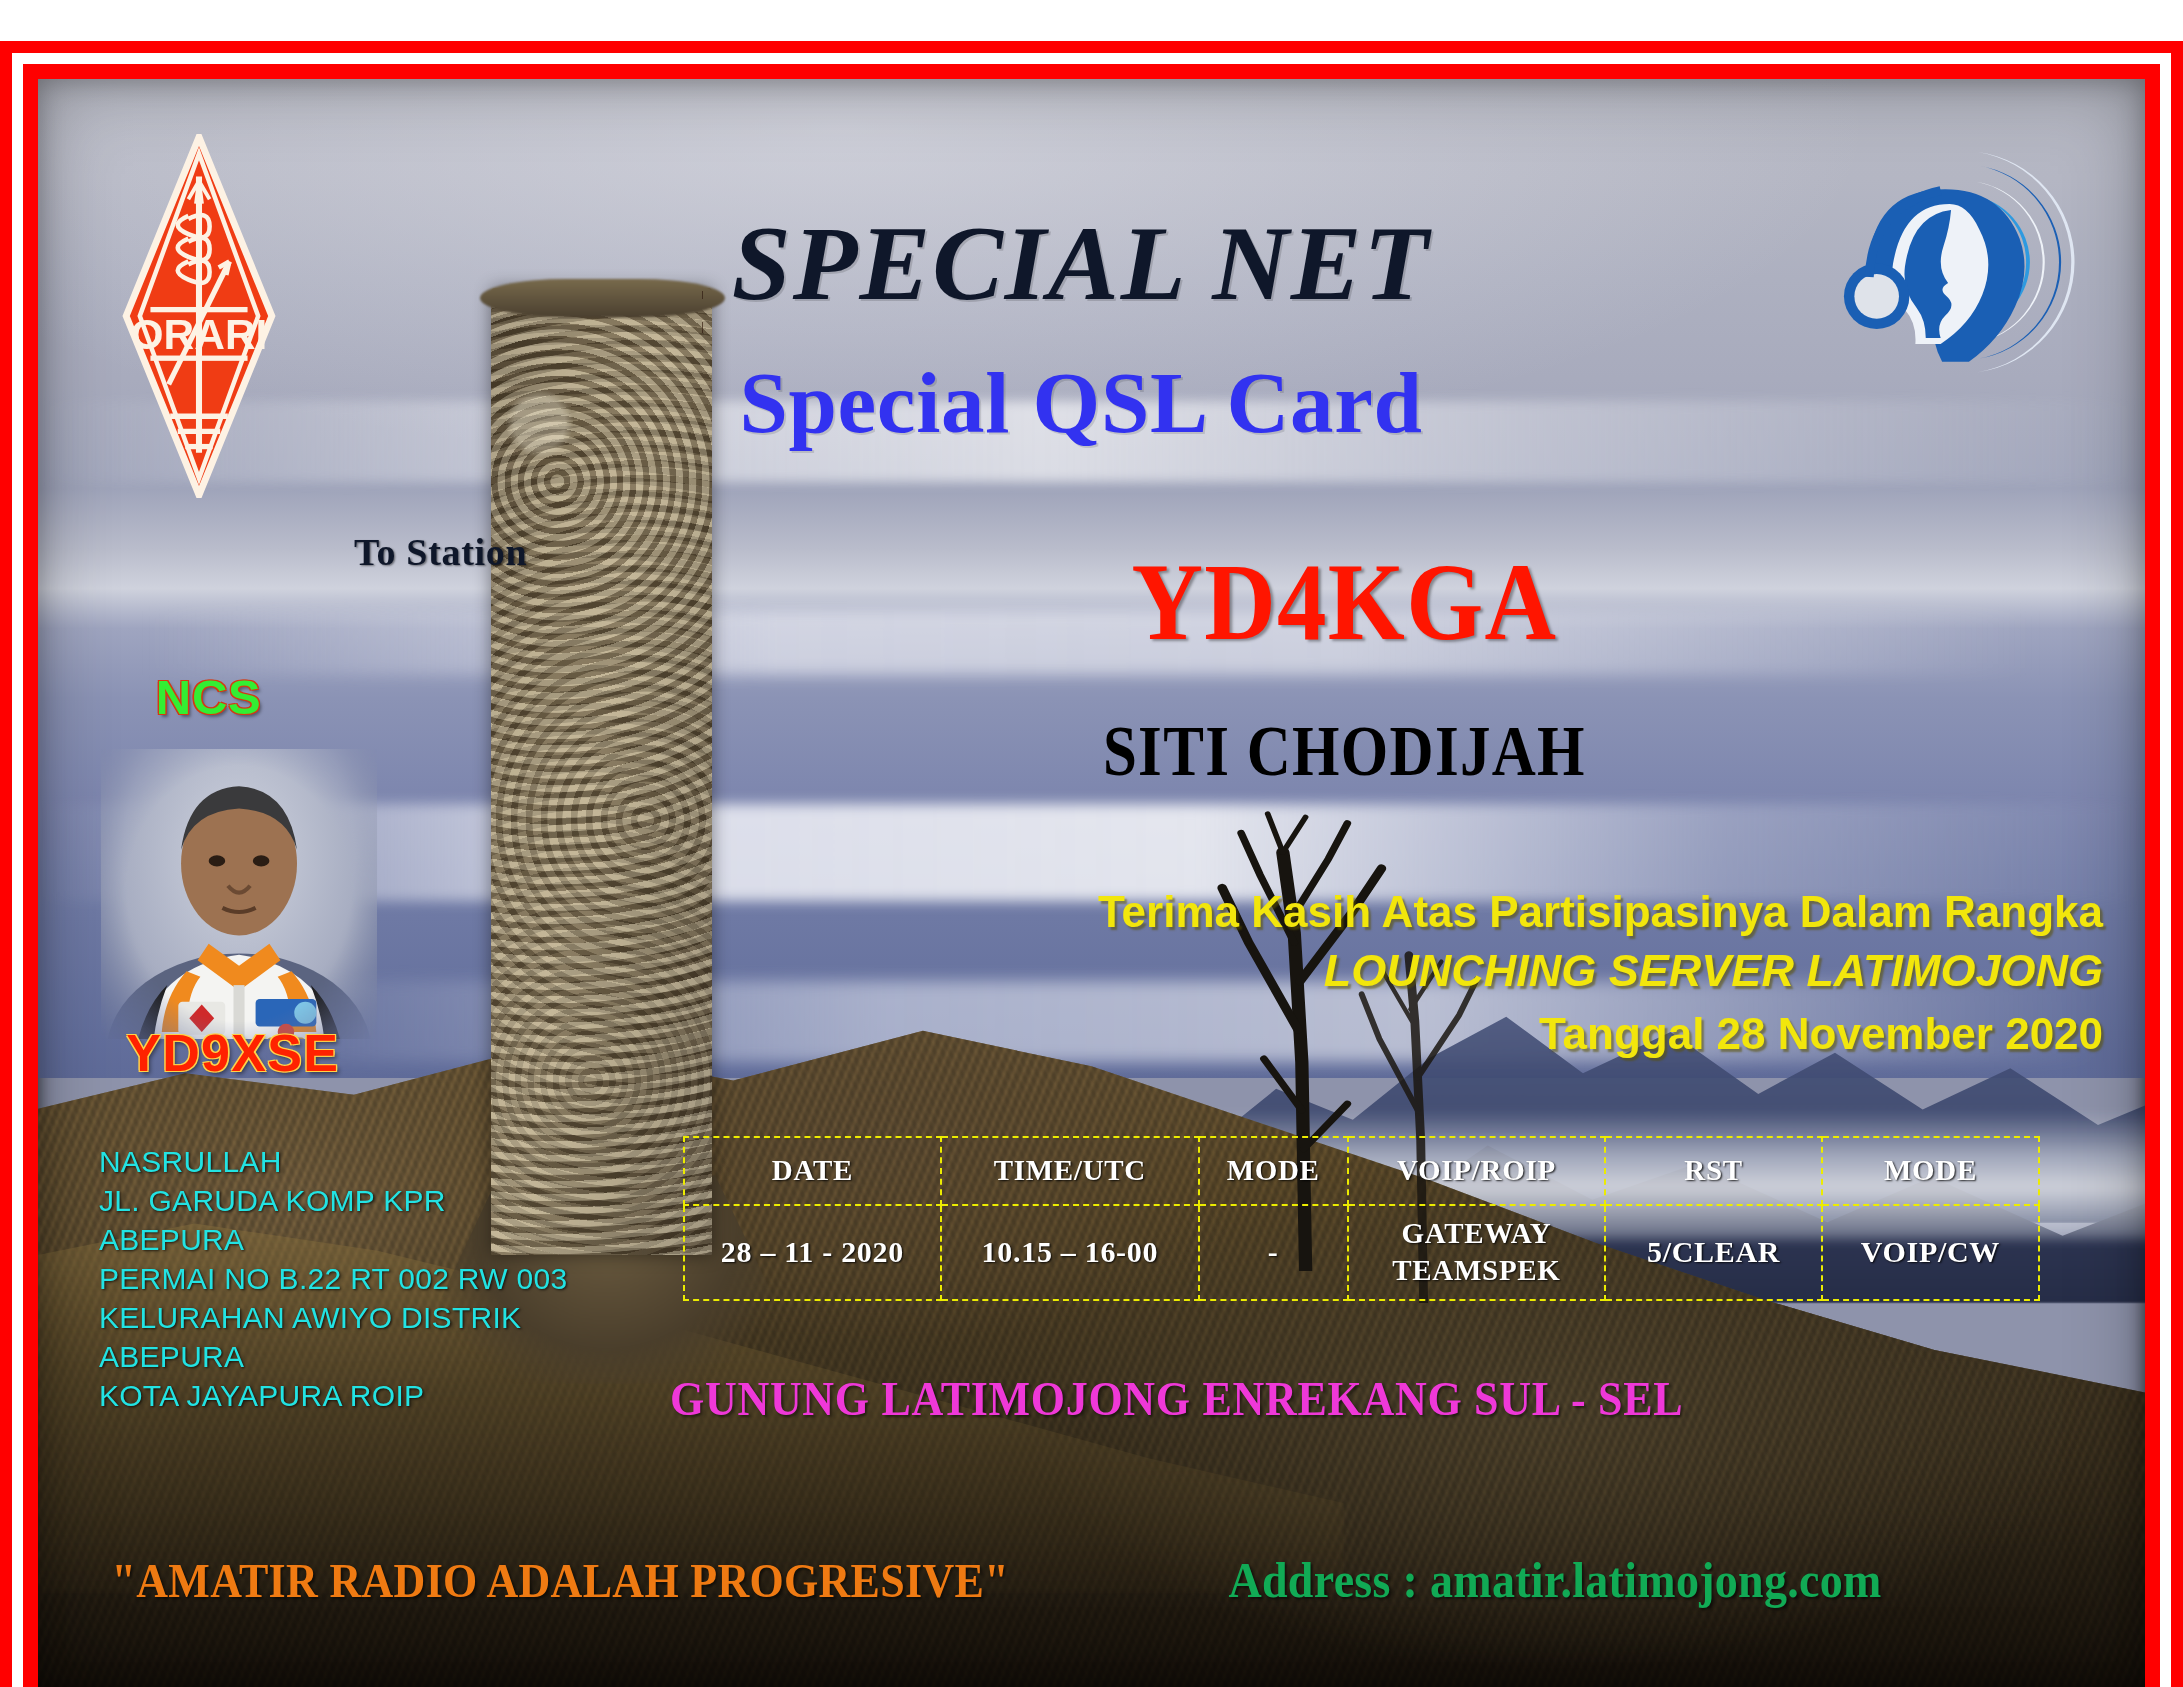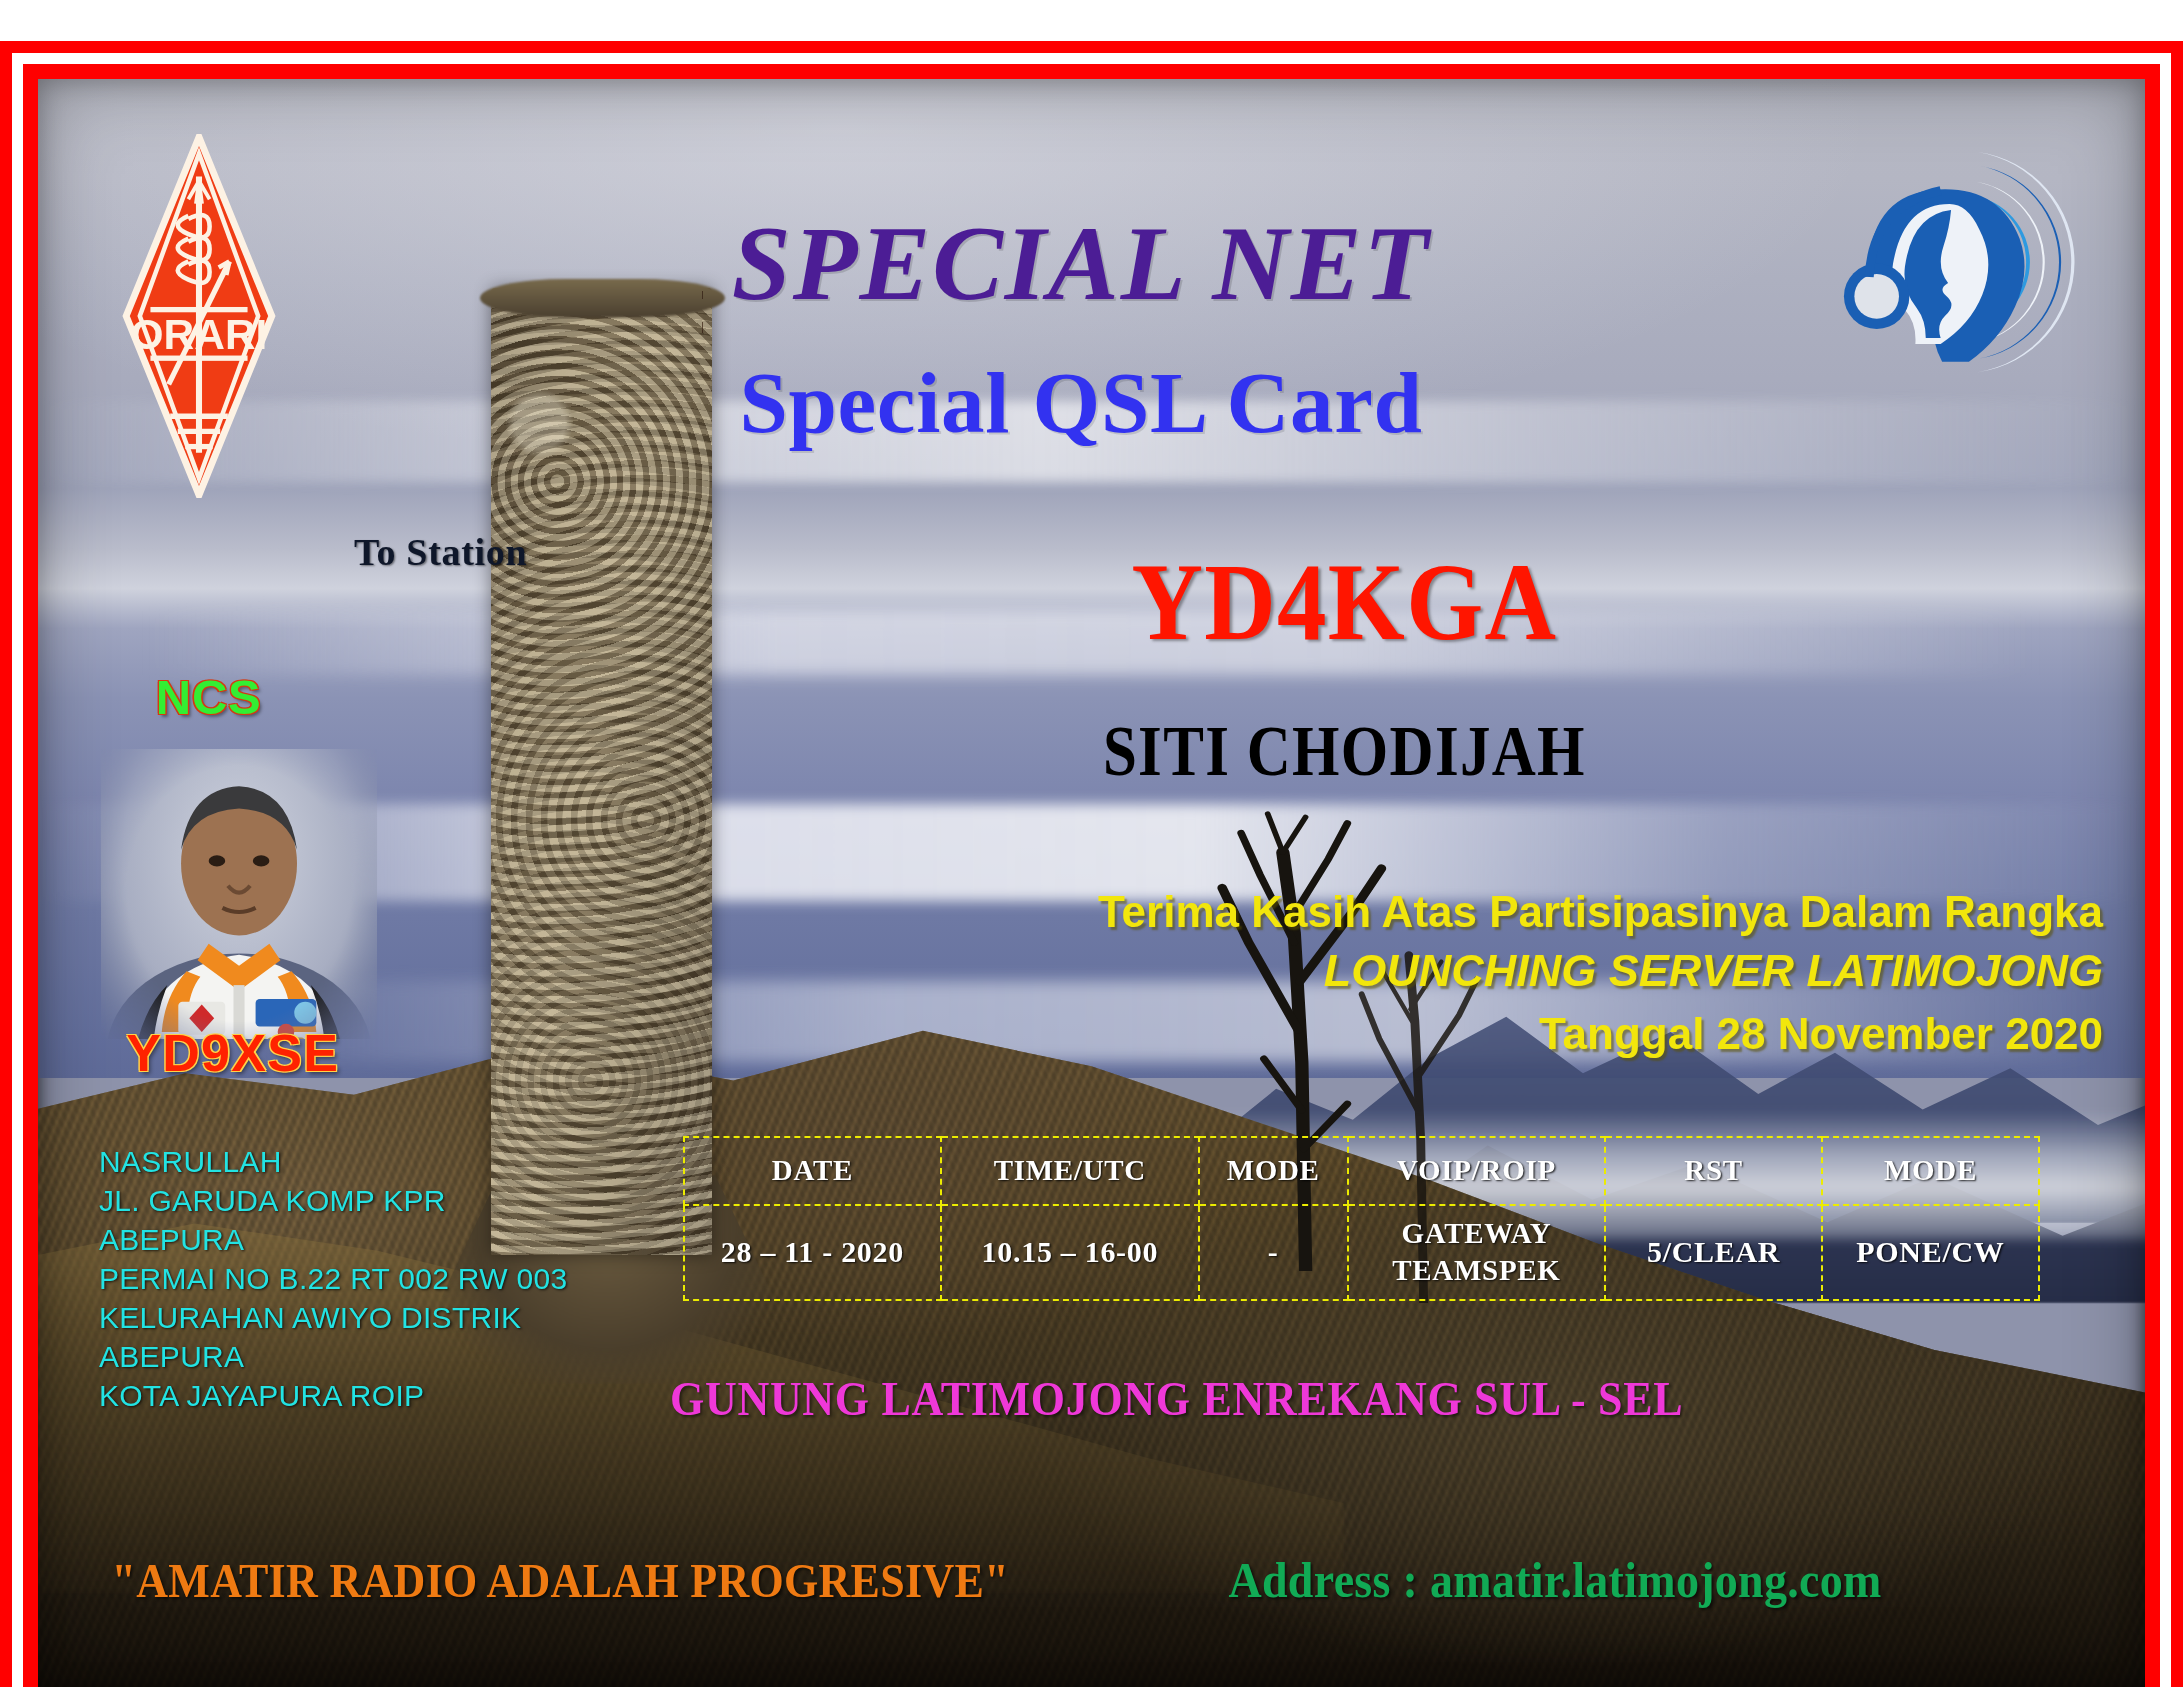--- a/index.html
+++ b/index.html
@@ -147,21 +147,21 @@
   .orari{position:absolute;left:3.0%;top:3.4%;width:9.3%;height:22.6%;}
   .orari svg{width:100%;height:100%;display:block;}
 
   .netlogo{position:absolute;right:2.6%;top:3.2%;width:12.0%;height:16.4%;}
   .netlogo svg{width:100%;height:100%;display:block;}
 
   .title-main{
     position:absolute;left:20.5%;top:8.2%;width:58%;
     font-family:"Liberation Serif", serif;
     font-style:italic;font-weight:700;font-size:106px;line-height:1;
-    color:#4c1d95;letter-spacing:2px;text-align:center;
+    color:#0f172a;letter-spacing:2px;text-align:center;
     text-shadow:2px 2px 0 rgba(0,0,0,.14);
   }
   .title-sub{
     position:absolute;left:20.5%;top:17.4%;width:58%;
     font-family:"Liberation Serif", serif;
     font-weight:700;font-size:87px;line-height:1;
     color:#3232f0;text-align:center;letter-spacing:0.7px;
     text-shadow:2px 2px 0 rgba(0,0,0,.12);
   }
 
@@ -437,21 +437,21 @@
          <tbody>
            <tr>
              <td>28 – 11 - 2020</td>
              <td>10.15 – 16-00</td>
              <td>-</td>
              <td class="two-line">
                <div>GATEWAY</div>
                <div>TEAMSPEK</div>
              </td>
              <td>5/CLEAR</td>
-             <td>PONE/CW</td>
+             <td>VOIP/CW</td>
            </tr>
          </tbody>
        </table>
 
        <div class="place">GUNUNG LATIMOJONG ENREKANG SUL - SEL</div>
        <div class="motto">"AMATIR  RADIO ADALAH PROGRESIVE"</div>
        <div class="website">Address  : amatir.latimojong.com</div>
 
      </div>
    </div>

